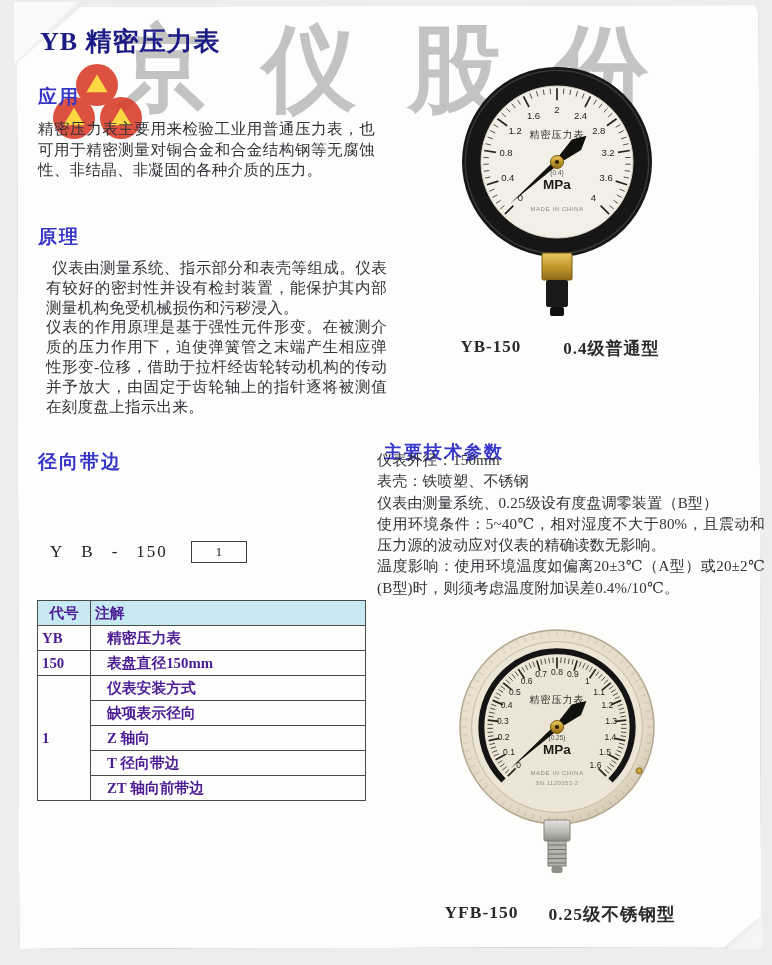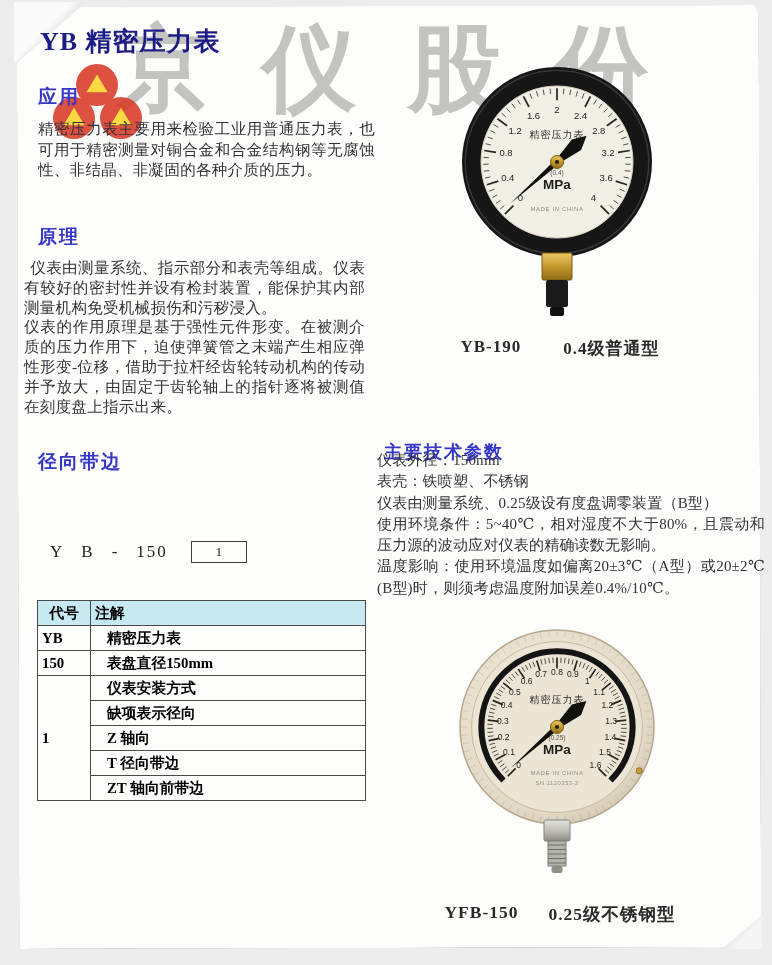--- a/index.html
+++ b/index.html
@@ -58,39 +58,39 @@
   #h-principle{left:38px;top:224px;}
   #h-model{left:38px;top:449px;}
   #h-specs{left:384px;top:422px;font-size:18px;margin-top:18px;}
 
   .body-text{
     position:absolute;color:var(--body-text,#32323a);
     font-size:15.5px;line-height:20.5px;letter-spacing:.3px;
     text-align:justify;
   }
   #application-body{left:38px;top:119px;width:337px;}
-  #principle-body{left:24px;top:258px;width:341px;line-height:19.8px;}
+  #principle-body{left:46px;top:258px;width:341px;line-height:19.8px;}
   #principle-body .para1{text-indent:.4em;}
 
   
   .model-code-row{
     position:absolute;left:50px;top:541px;
     display:flex;align-items:center;gap:17px;
     font-size:17px;color:#222;
   }
   .model-code-part{letter-spacing:2px;}
   .model-code-box{
     width:54px;height:20px;border:1.4px solid #3d3d3d;
     display:flex;align-items:center;justify-content:center;
     font-size:13.5px;margin-left:6px;
   }
 
   
   .model-table-wrap{position:absolute;left:37px;top:600px;width:329px;}
-  table.model-table{border-collapse:collapse;width:100%;color:#000000;}
+  table.model-table{border-collapse:collapse;width:100%;color:#4c1d95;}
   .model-table th,.model-table td{
     border:1px solid var(--table-border,#4a4a4a);
     font-size:14.8px;font-weight:bold;height:22px;padding:1px 4px;
   }
   .model-table th{background:var(--table-header-bg,#c7e9f2);text-align:left;}
   .model-table th.col-code{width:44px;text-align:center;padding-left:4px;}
   .model-table td.cell-code{}
   .model-table td.cell-desc{padding-left:16px;}
 
   
@@ -274,21 +274,21 @@
         <polygon points="62.3,0 7,2.4 -2,2.4 -2,-2.4 7,-2.4" fill="#10100c"></polygon>
         <polygon points="-6,-3.4 -26.1,-7 -39.5,0 -26.1,7 -6,3.4" fill="#10100c"></polygon>
       </g>
       <circle cx="132" cy="132" r="6.5" fill="url(#gradGold)" stroke="#7a5a10" stroke-width="1"></circle>
       <circle cx="132" cy="132" r="2.1" fill="#2b1c06"></circle>
       <rect x="117" y="223" width="30" height="27" rx="1.5" fill="url(#gradGold)" stroke="#7a5c10" stroke-width="1"></rect>
       <rect x="121" y="250" width="22" height="27" rx="2" fill="#1a1a1a"></rect>
       <rect x="125" y="277" width="14" height="9" rx="2" fill="#101010"></rect>
     </svg>
   <div class="gauge-caption" id="caption-0">
-    <span>YB-190</span>
+    <span>YB-150</span>
     <span>0.4级普通型</span>
   </div>
 
   <svg class="gauge-svg" id="gauge-1" width="270" height="300">
       <circle cx="132" cy="135" r="97" fill="url(#gradSteel)" stroke="#b3a78f" stroke-width="1.5"></circle>
       <line x1="227.5" y1="135.0" x2="222.0" y2="135.0" stroke="rgba(100,86,58,.22)" stroke-width="0.8"></line>
       <line x1="227.1" y1="126.7" x2="221.7" y2="127.2" stroke="rgba(100,86,58,.22)" stroke-width="0.8"></line>
       <line x1="226.0" y1="118.4" x2="220.6" y2="119.4" stroke="rgba(100,86,58,.22)" stroke-width="0.8"></line>
       <line x1="224.2" y1="110.3" x2="218.9" y2="111.7" stroke="rgba(100,86,58,.22)" stroke-width="0.8"></line>
       <line x1="221.7" y1="102.3" x2="216.6" y2="104.2" stroke="rgba(100,86,58,.22)" stroke-width="0.8"></line>

